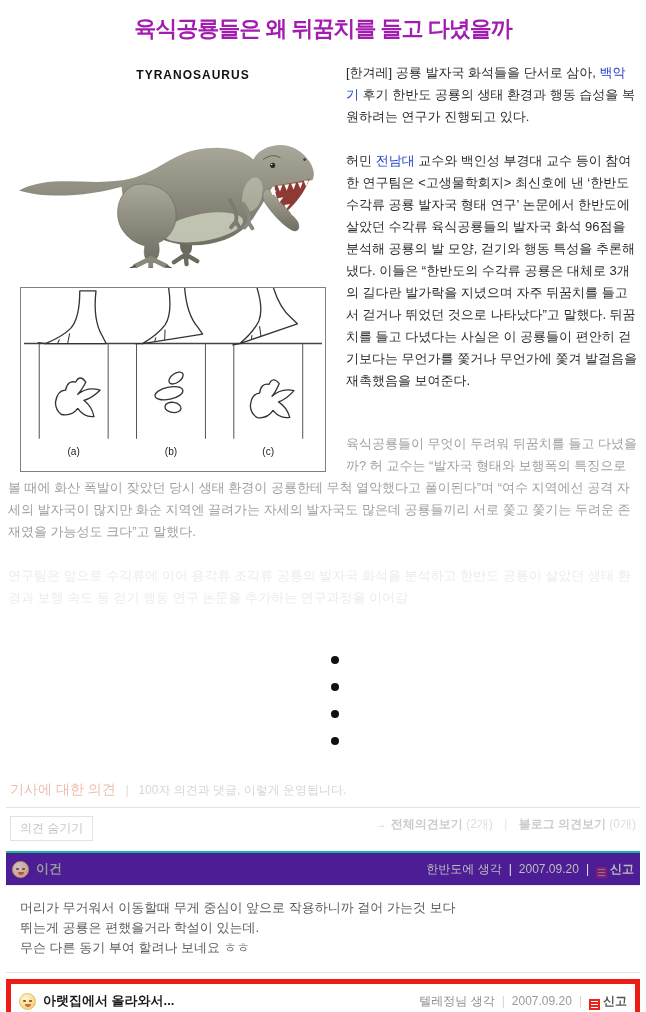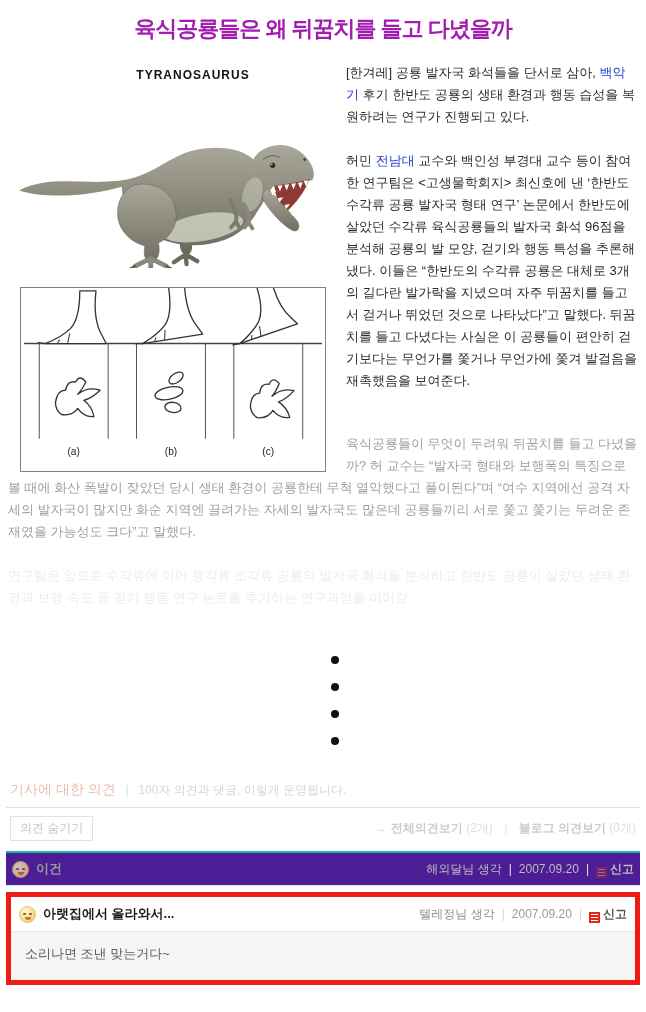--- a/index.html
+++ b/index.html
@@ -31,21 +31,21 @@
   .dot { display:block; width:8px; height:8px; border-radius:50%; background:#111; margin:19px auto; }
 
   
   .comments { margin-top:34px; padding:0 6px; }
   .c-head { padding:2px 4px 8px 4px; font-size:13px; }
   .c-head .c-title { font-weight:normal; color:rgba(204,51,0,0.33); font-size:14px; }
   .c-head .c-sep { color:#e0e0e0; margin:0 6px; }
   .c-head .c-note { color:#d6d6d6; font-size:12px; }
   .c-toolbar {
     border-top:1px solid #e3e3e3; padding:8px 4px 10px 4px;
-    display:flex; align-items:center; justify-content:space-between; font-size:12px;
+    display:flex; justify-content:space-between; font-size:12px;
   }
   .hide-btn {
     border:1px solid #e2e2e2; background:#fff; color:#c4c4c4;
     font-size:12px; padding:3px 9px; cursor:pointer;
     font-family:"Liberation Sans","DejaVu Sans",sans-serif;
   }
   .c-views { color:#d8d8d8; }
   .c-views .bold { font-weight:bold; color:#cccccc; }
   .c-views .cnt { color:#dddddd; }
   .c-views .bar { margin:0 8px; color:#e6e6e6; }
@@ -229,30 +229,33 @@
       </div>
     </div>
 
     <div class="comment faded">
       <div class="cm-head">
         <span class="emo">
             <span class="mouth"></span>
           </span>
         <span class="cm-title">이건</span>
         <span class="cm-meta">
-          <span>해외달님 생각</span>
+          <span>한반도에 생각</span>
           <span class="m-sep">|</span>
           <span class="m-date">2007.09.20</span>
           <span class="m-sep">|</span>
           <span class="report">
               <span class="report-ico"></span>
               <span>신고</span>
             </span>
         </span>
       </div>
+      <div class="cm-body">머리가 무거워서 이동할때 무게 중심이 앞으로 작용하니까 걸어 가는것 보다
+뛰는게 공룡은 편했을거라 학설이 있는데.
+무슨 다른 동기 부여 할려나 보네요 ㅎㅎ</div>
     </div>
 
     <div class="comment highlight">
       <div class="cm-head">
         <span class="emo">
             <span class="mouth"></span>
           </span>
         <span class="cm-title">아랫집에서 올라와서...</span>
         <span class="cm-meta">
           <span>텔레정님 생각</span>

